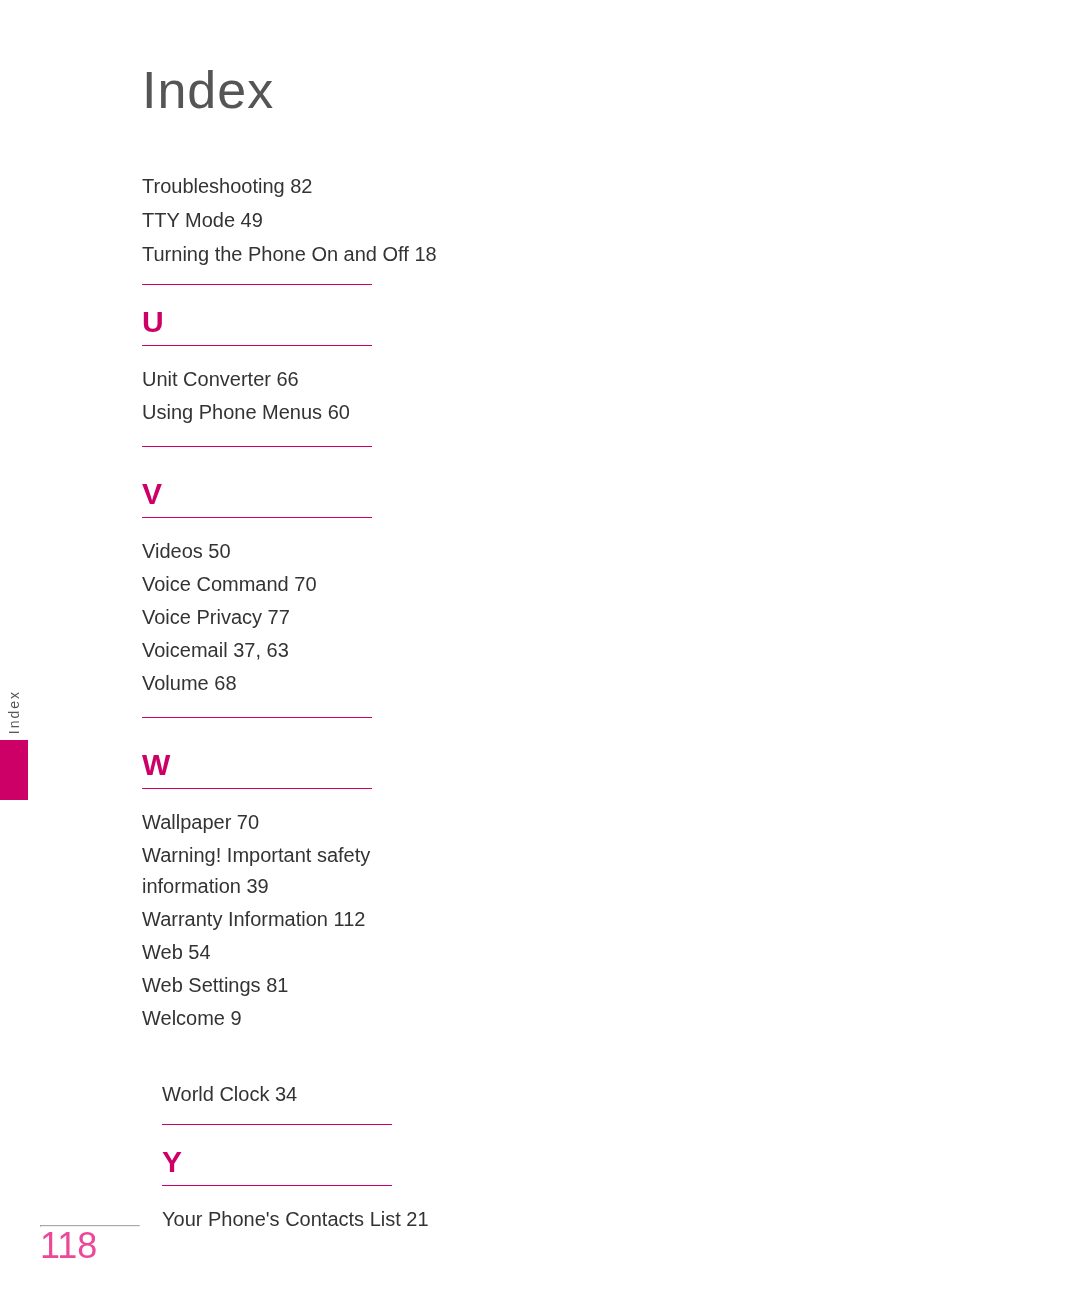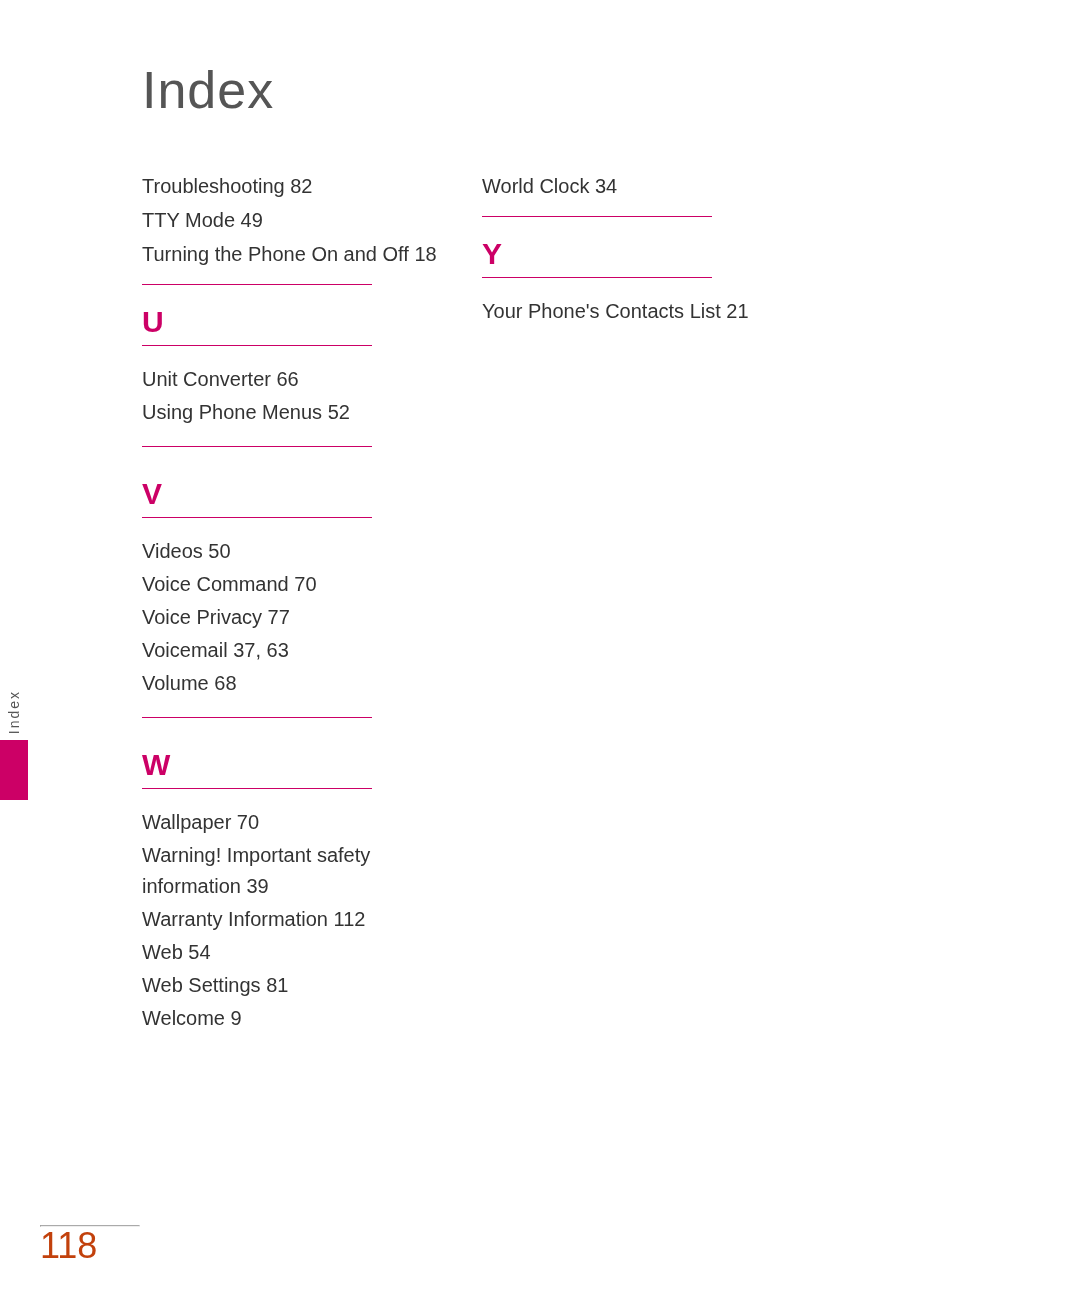--- a/index.html
+++ b/index.html
@@ -28,23 +28,23 @@
       font-size: 52px;
       font-weight: 300;
       color: #555555;
       margin-left: 130px;
       margin-bottom: 50px;
       letter-spacing: 1px;
     }
 
     .content-area {
       display: flex;
-      flex-direction: row;
+      flex-direction: column;
       margin-left: 130px;
-      gap: 0;
+      gap: 14px;
     }
 
     .left-column {
       width: 320px;
       flex-shrink: 0;
     }
 
     .right-column {
       width: 300px;
       flex-shrink: 0;
@@ -135,21 +135,21 @@
     .page-number-divider {
       position: absolute;
       bottom: 68px;
       left: 40px;
       width: 100px;
       border-top: 1.5px solid #aaaaaa;
     }
 
     .page-number {
       font-size: 36px;
-      color: #c2410c;
+      color: #ec4899;
       font-weight: 300;
     }
   </style>
 </head>
 <body>
 
 <div class="page-container">
 
   <h1 class="page-title">Index</h1>
 
@@ -161,21 +161,21 @@
         <div class="entry">Troubleshooting 82</div>
         <div class="entry">TTY Mode 49</div>
         <div class="entry">Turning the Phone On and Off 18</div>
         <hr class="top-divider">
       </div>
 
       <div class="section">
         <div class="section-letter">U</div>
         <hr class="section-divider-bottom">
         <div class="entry">Unit Converter 66</div>
-        <div class="entry">Using Phone Menus 52</div>
+        <div class="entry">Using Phone Menus 60</div>
         <hr class="top-divider" style="margin-top:18px;">
       </div>
 
       <div class="section">
         <div class="section-letter">V</div>
         <hr class="section-divider-bottom">
         <div class="entry">Videos 50</div>
         <div class="entry">Voice Command 70</div>
         <div class="entry">Voice Privacy 77</div>
         <div class="entry">Voicemail 37, 63</div>

